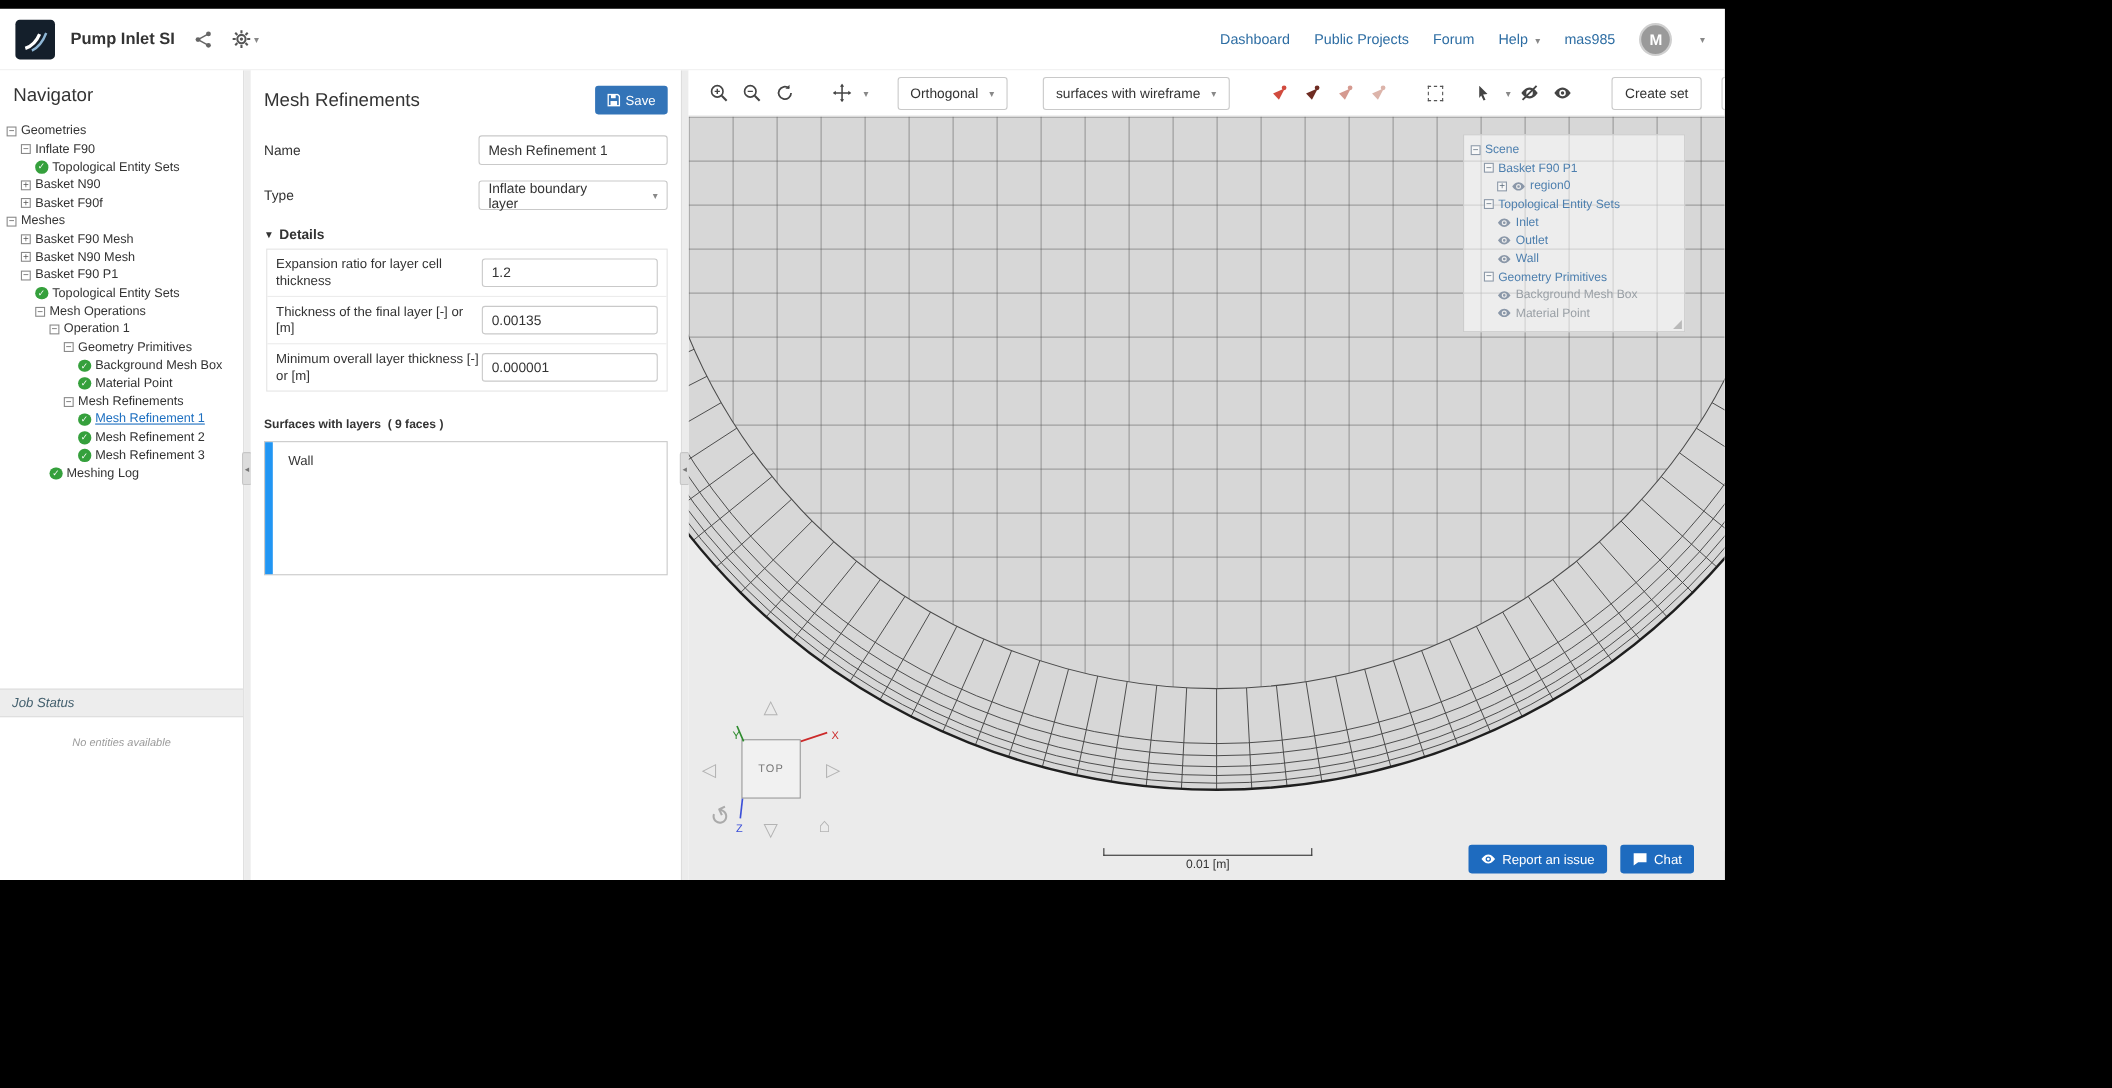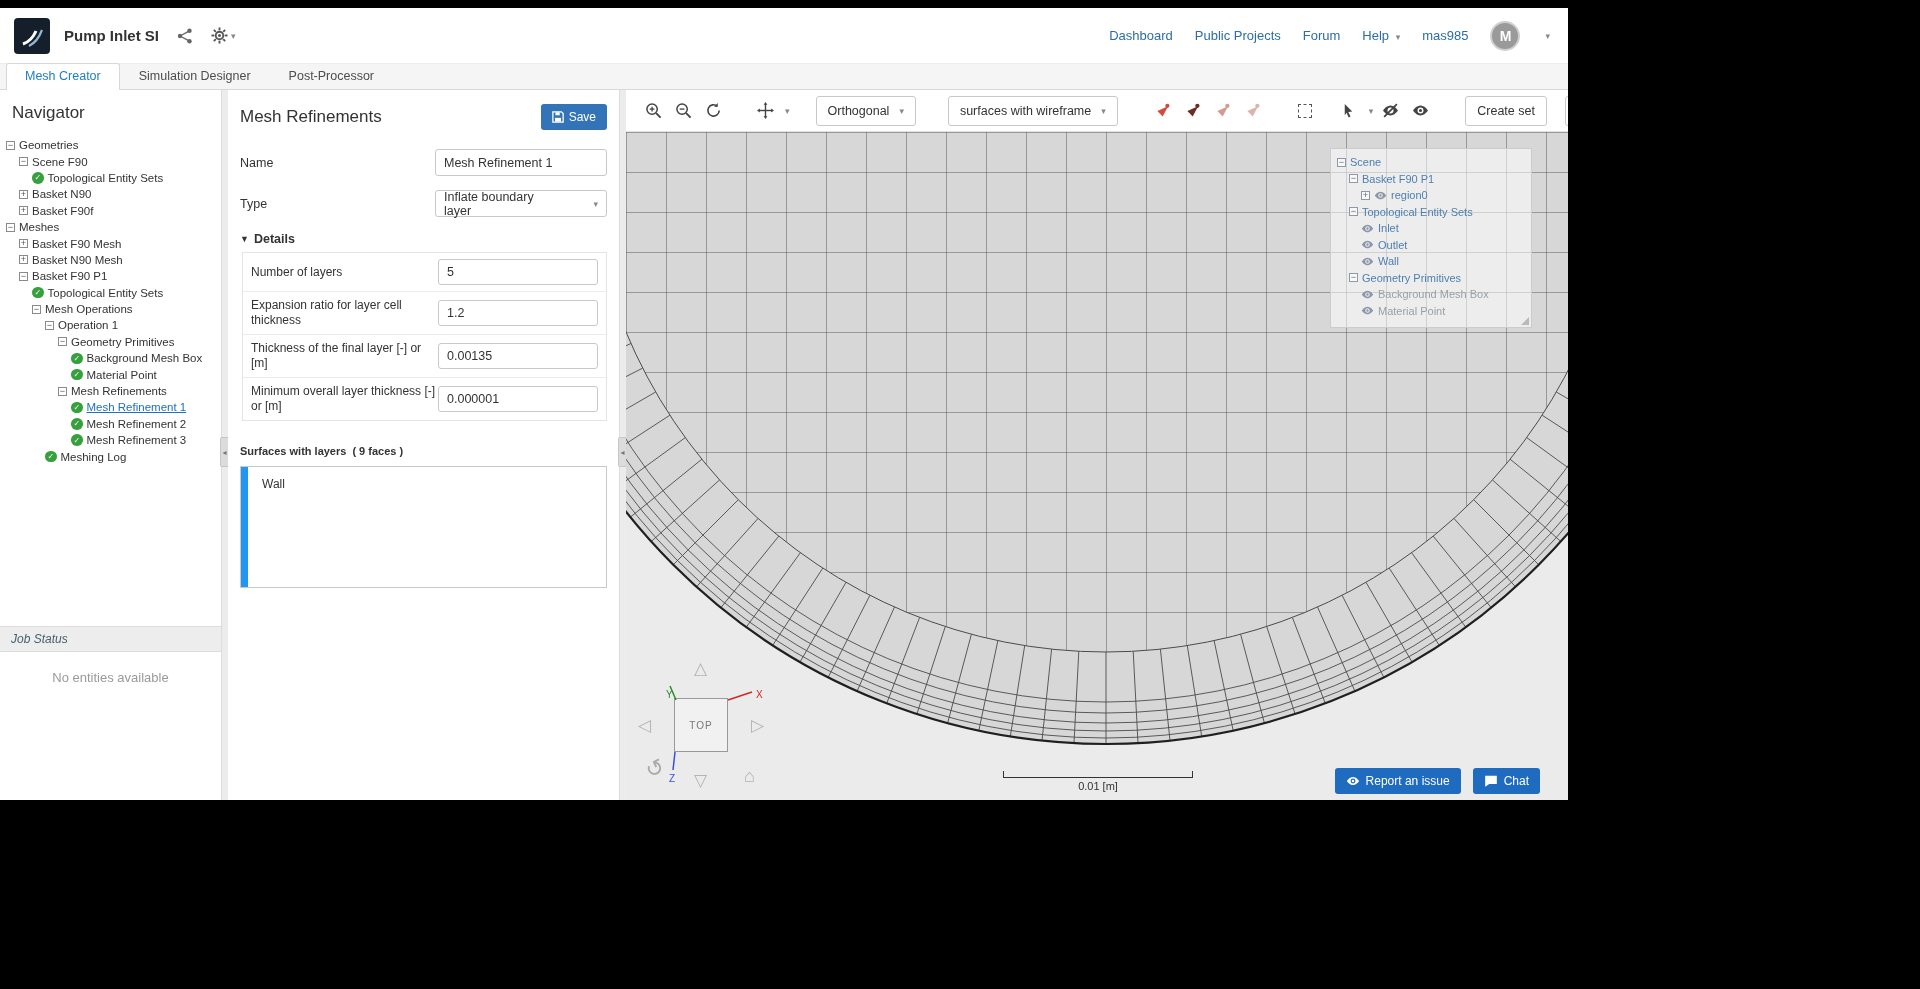--- a/index.html
+++ b/index.html
@@ -28,21 +28,21 @@
 
   
   .navigator{width:222px;flex:none;display:flex;flex-direction:column;background:#fff;border-right:1px solid #ddd;}
   .nav-title{font-size:17px;color:#333;padding:13px 12px 12px;}
   .tree{flex:1;overflow:hidden;padding-top:2px;}
   .trow{display:flex;align-items:center;height:16.4px;font-size:11.5px;color:#333;cursor:pointer;white-space:nowrap;}
   .exp{display:inline-flex;align-items:center;justify-content:center;width:9px;height:9px;border:1px solid #8a8a8a;background:#fff;color:#555;font-size:9px;line-height:7px;margin-right:4px;flex:none;}
   .chk{display:inline-flex;align-items:center;justify-content:center;width:11.5px;height:11.5px;border-radius:50%;background:#35a03c;color:#fff;font-size:8px;margin-right:4px;flex:none;}
   .trow.selected .tlabel{color:#1d6fc0;text-decoration:underline;}
   .job-head{flex:none;background:#ededed;border-top:1px solid #ddd;border-bottom:1px solid #ddd;font-size:12px;color:#44606e;padding:5px 11px;font-style:italic;}
-  .job-body{flex:none;height:148px;display:flex;justify-content:center;padding-top:18px;font-size:13px;color:#9a9a9a;}
+  .job-body{flex:none;height:148px;display:flex;justify-content:center;padding-top:18px;font-size:10px;color:#9a9a9a;font-style:italic;}
 
   
   .settings{width:392px;flex:none;background:#fff;border-right:1px solid #ddd;position:relative;overflow:hidden;}
   .set-head{display:flex;align-items:center;justify-content:space-between;padding:14px 12px 12px;}
   .set-title{font-size:17px;color:#333;}
   .save-btn{background:#3374b8;color:#fff;border:none;border-radius:3px;font-size:12px;padding:6px 11px;display:flex;align-items:center;gap:5px;cursor:pointer;font-family:inherit;}
   .form-row{display:flex;align-items:center;justify-content:space-between;padding:7px 12px;}
   .flabel{font-size:12.5px;color:#333;}
   .txt{width:172px;height:27px;border:1px solid #c9c9c9;border-radius:3px;padding:0 8px;font-size:12.5px;color:#333;font-family:inherit;background:#fff;}
   .selbox{width:172px;height:27px;border:1px solid #c9c9c9;border-radius:3px;padding:0 8px;font-size:12.5px;color:#333;display:flex;align-items:center;justify-content:flex-end;cursor:pointer;background:#fff;gap:30px;}
@@ -160,38 +160,33 @@
       <span class="hlink">Dashboard</span>
       <span class="hlink">Public Projects</span>
       <span class="hlink">Forum</span>
       <span class="hlink"><span>Help</span> <span class="caret">▾</span></span>
       <span class="hlink">mas985</span>
       <div class="avatar">M</div>
       <span class="caret">▾</span>
     </div>
   </header>
 
-  <nav class="tabbar">
-    <div class="tab active">Mesh Creator</div>
-    <div class="tab">Simulation Designer</div>
-    <div class="tab">Post-Processor</div>
-  </nav>
 
   <div class="main">
 
     <aside class="navigator">
       <div class="nav-title">Navigator</div>
       <div class="tree" id="nav-tree">
           <div class="trow" style="padding-left: 6px;">
             <span class="exp">−</span>
             <span class="tlabel">Geometries</span>
           </div>
           <div class="trow" style="padding-left: 19px;">
             <span class="exp">−</span>
-            <span class="tlabel">Scene F90</span>
+            <span class="tlabel">Inflate F90</span>
           </div>
           <div class="trow" style="padding-left: 32px;">
             <span class="chk">✓</span>
             <span class="tlabel">Topological Entity Sets</span>
           </div>
           <div class="trow" style="padding-left: 19px;">
             <span class="exp">+</span>
             <span class="tlabel">Basket N90</span>
           </div>
           <div class="trow" style="padding-left: 19px;">
@@ -291,24 +286,20 @@
           <span class="caret">▾</span>
         </div>
       </div>
 
       <div class="details-head">
         <span class="tri">▼</span>
         <span>Details</span>
       </div>
 
       <div class="details-box">
-        <div class="drow">
-          <span class="dlabel">Number of layers</span>
-          <input class="dtxt" value="5" style="">
-        </div>
         <div class="drow">
           <span class="dlabel">Expansion ratio for layer cell thickness</span>
           <input class="dtxt" value="1.2" style="">
         </div>
         <div class="drow">
           <span class="dlabel">Thickness of the final layer [-] or [m]</span>
           <input class="dtxt" value="0.00135" style="">
         </div>
         <div class="drow">
           <span class="dlabel">Minimum overall layer thickness [-] or [m]</span>

